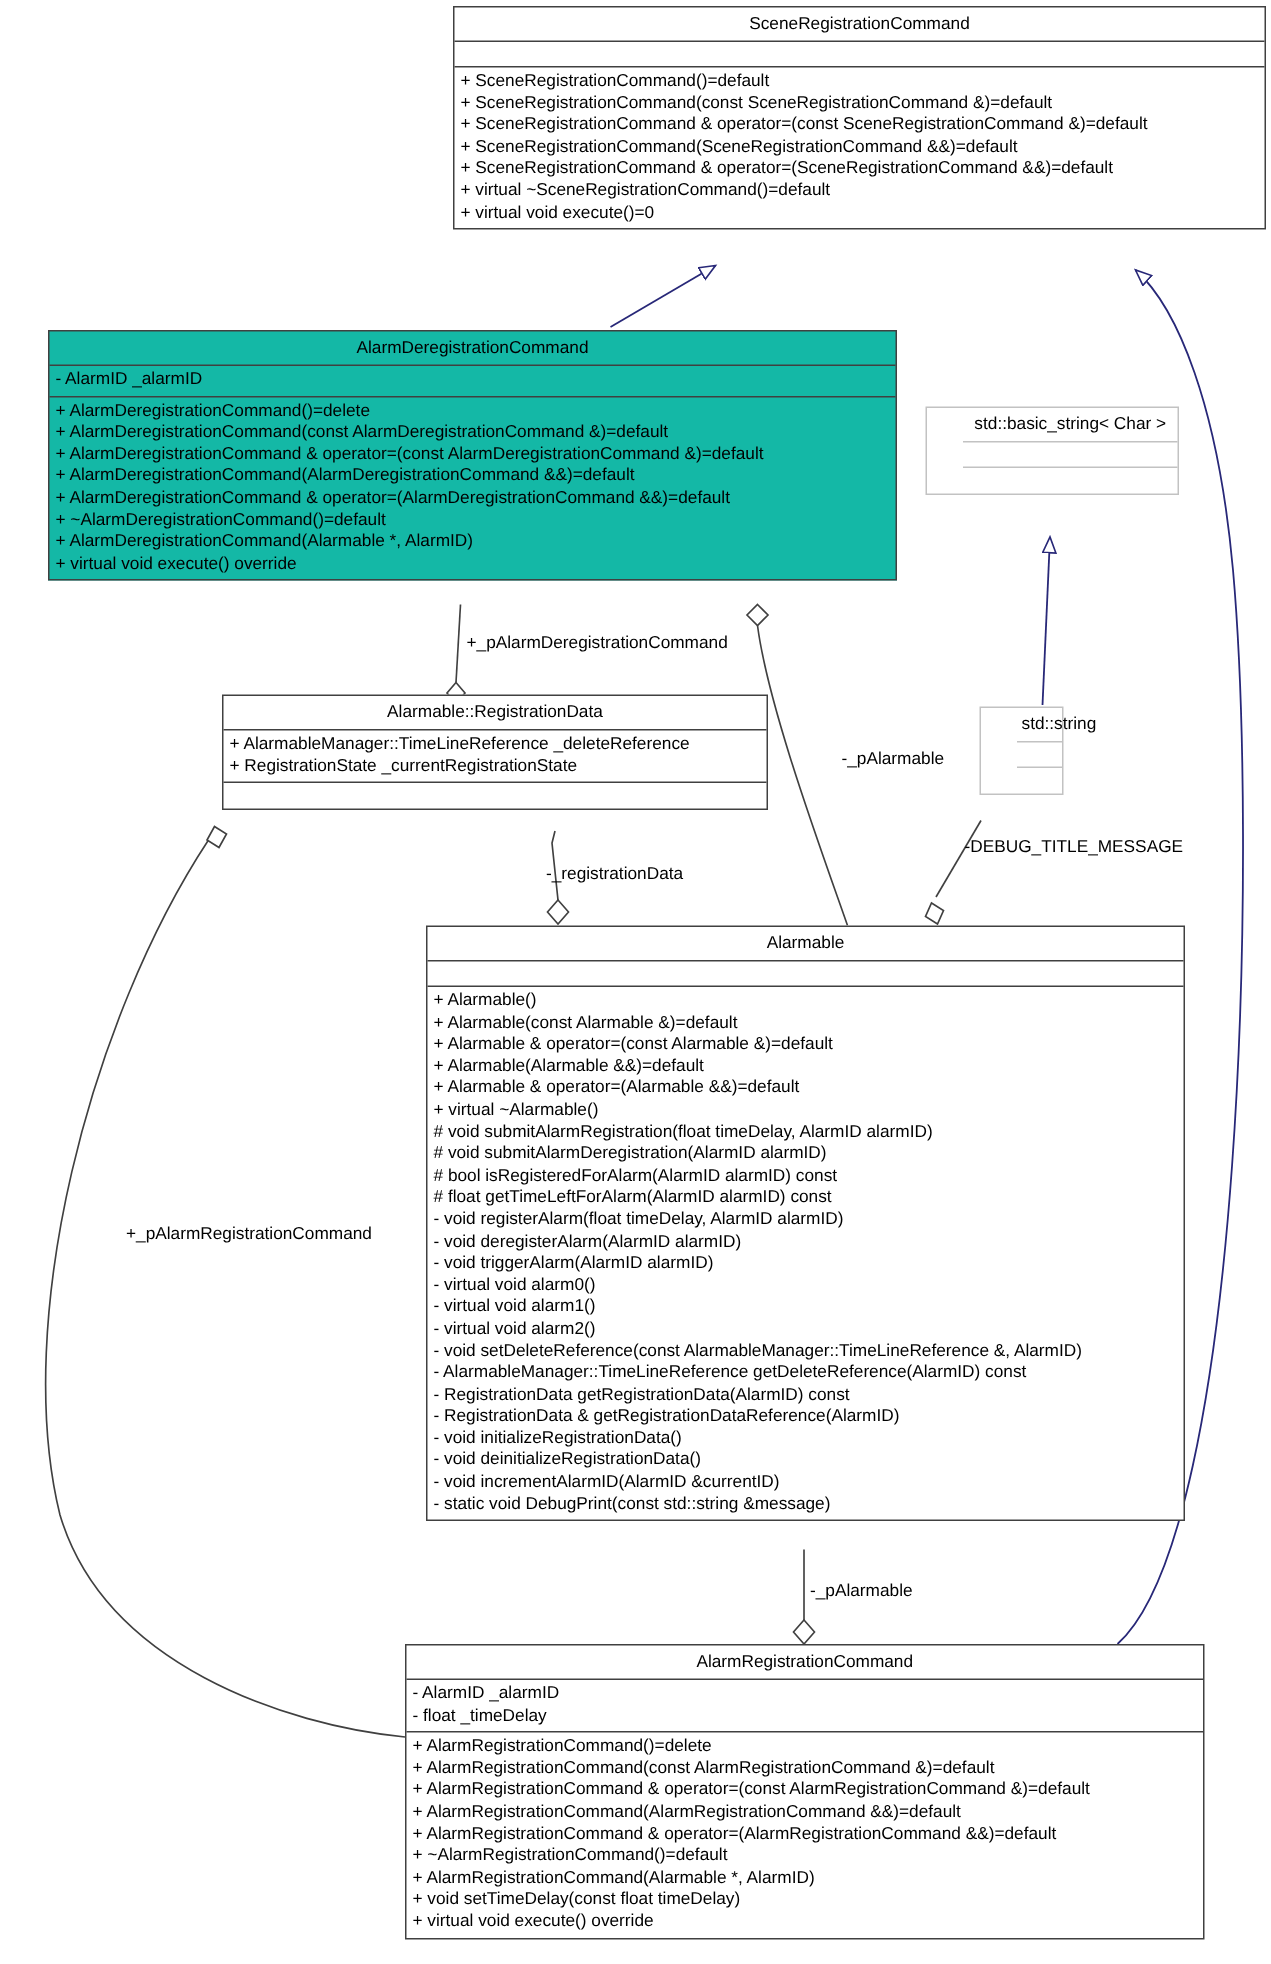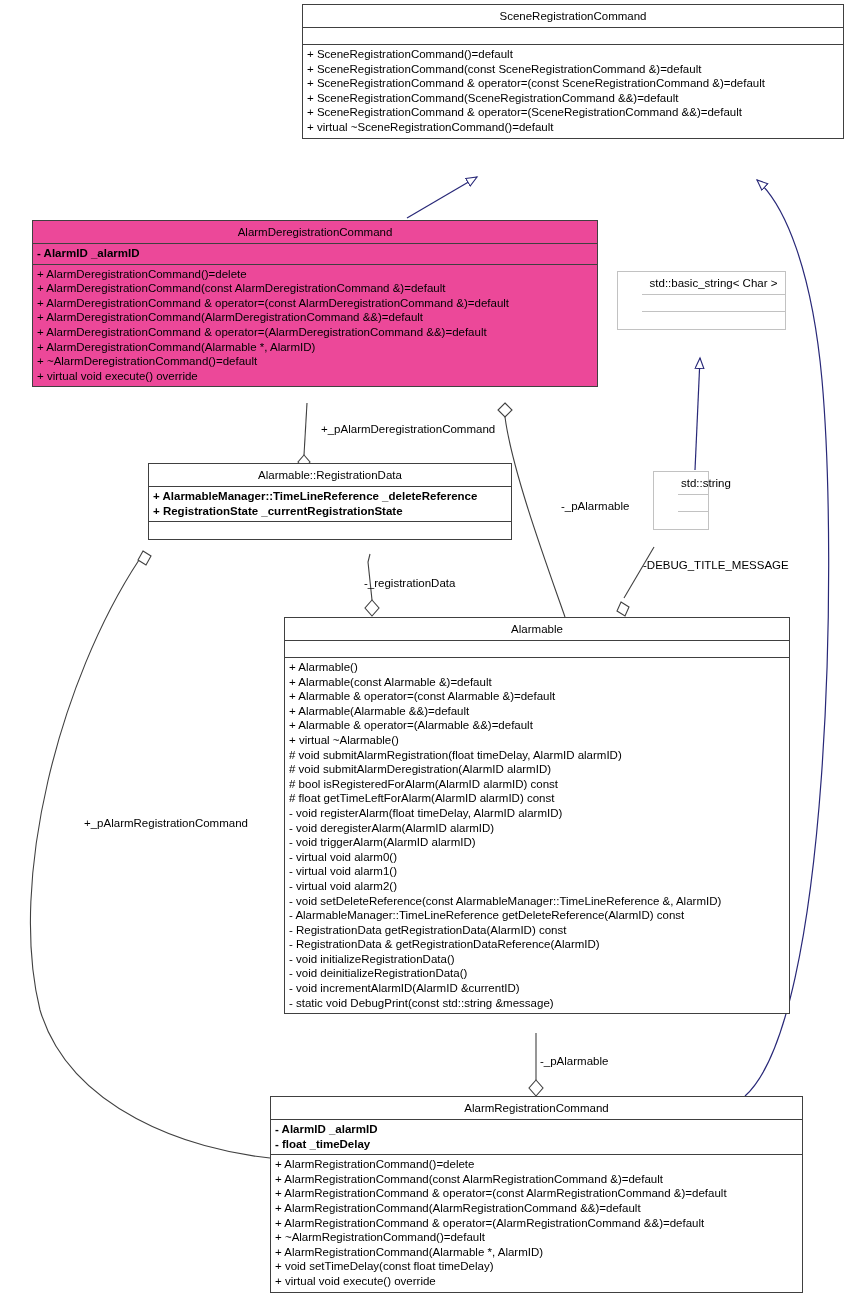--- a/index.html
+++ b/index.html
@@ -25,21 +25,21 @@
     pointer-events: none;
   }
   
   .node {
     position: absolute;
     box-sizing: border-box;
     border: 1px solid #404040;
     background: #ffffff;
     z-index: 5;
   }
-  .node.filled { background: #ec4899; }
+  .node.filled { background: #14b8a6; }
   .node.light { border: 1px solid #c2c2c2; padding-left: 24px; }
 
   .n-title {
     box-sizing: border-box;
     text-align: center;
     font-size: 11.5px;
     color: #000000;
     line-height: 14px;
     padding: 4px 3px 4px 3px;
     border-bottom: 1px solid #404040;
@@ -48,21 +48,21 @@
   .light .n-title { border-bottom: 1px solid #c2c2c2; }
 
   .n-attrs, .n-ops {
     box-sizing: border-box;
     font-size: 11.5px;
     color: #000000;
     line-height: 14.6px;
     padding: 2px 4px 3px 4px;
     white-space: nowrap;
   }
-  .n-attrs { border-bottom: 1px solid #404040; font-weight: bold; }
+  .n-attrs { border-bottom: 1px solid #404040; }
   .light .n-attrs { border-bottom: 1px solid #c2c2c2; }
   .n-attrs.empty, .n-ops.empty { min-height: 17px; }
   .row { white-space: nowrap; }
 
   
   .elabel {
     position: absolute;
     font-size: 11.5px;
     color: #000000;
     white-space: nowrap;
@@ -128,36 +128,37 @@
   <div class="node" style="left:302px; top:4px; width:542px;">
     <div class="n-title">SceneRegistrationCommand</div>
     <div class="n-attrs empty"></div>
     <div class="n-ops">
       <div class="row">+ SceneRegistrationCommand()=default</div>
       <div class="row">+ SceneRegistrationCommand(const SceneRegistrationCommand &amp;)=default</div>
       <div class="row">+ SceneRegistrationCommand &amp; operator=(const SceneRegistrationCommand &amp;)=default</div>
       <div class="row">+ SceneRegistrationCommand(SceneRegistrationCommand &amp;&amp;)=default</div>
       <div class="row">+ SceneRegistrationCommand &amp; operator=(SceneRegistrationCommand &amp;&amp;)=default</div>
       <div class="row">+ virtual ~SceneRegistrationCommand()=default</div>
+      <div class="row">+ virtual void execute()=0</div>
     </div>
   </div>
 
   <div class="node filled" style="left:32px; top:220px; width:566px;">
     <div class="n-title">AlarmDeregistrationCommand</div>
     <div class="n-attrs">
       <div class="row">- AlarmID _alarmID</div>
     </div>
     <div class="n-ops">
       <div class="row">+ AlarmDeregistrationCommand()=delete</div>
       <div class="row">+ AlarmDeregistrationCommand(const AlarmDeregistrationCommand &amp;)=default</div>
       <div class="row">+ AlarmDeregistrationCommand &amp; operator=(const AlarmDeregistrationCommand &amp;)=default</div>
       <div class="row">+ AlarmDeregistrationCommand(AlarmDeregistrationCommand &amp;&amp;)=default</div>
       <div class="row">+ AlarmDeregistrationCommand &amp; operator=(AlarmDeregistrationCommand &amp;&amp;)=default</div>
+      <div class="row">+ ~AlarmDeregistrationCommand()=default</div>
       <div class="row">+ AlarmDeregistrationCommand(Alarmable *, AlarmID)</div>
-      <div class="row">+ ~AlarmDeregistrationCommand()=default</div>
       <div class="row">+ virtual void execute() override</div>
     </div>
   </div>
 
   <div class="node light" style="left:617px; top:271px; width:169px;">
     <div class="n-title">std::basic_string&lt; Char &gt;</div>
     <div class="n-attrs empty"></div>
     <div class="n-ops empty"></div>
   </div>
 
@@ -219,21 +220,21 @@
       <div class="row">+ AlarmRegistrationCommand &amp; operator=(const AlarmRegistrationCommand &amp;)=default</div>
       <div class="row">+ AlarmRegistrationCommand(AlarmRegistrationCommand &amp;&amp;)=default</div>
       <div class="row">+ AlarmRegistrationCommand &amp; operator=(AlarmRegistrationCommand &amp;&amp;)=default</div>
       <div class="row">+ ~AlarmRegistrationCommand()=default</div>
       <div class="row">+ AlarmRegistrationCommand(Alarmable *, AlarmID)</div>
       <div class="row">+ void setTimeDelay(const float timeDelay)</div>
       <div class="row">+ virtual void execute() override</div>
     </div>
   </div>
 
-  <div class="elabel" style="left:311px; top:423px;margin-left:10px;">+_pAlarmDeregistrationCommand</div>
+  <div class="elabel" style="left:311px; top:423px;">+_pAlarmDeregistrationCommand</div>
 
   <div class="elabel" style="left:561px; top:500px;">-_pAlarmable</div>
 
   <div class="elabel" style="left:364px; top:577px;">-_registrationData</div>
 
   <div class="elabel" style="left:643px; top:559px;">-DEBUG_TITLE_MESSAGE</div>
 
   <div class="elabel" style="left:84px; top:817px;">+_pAlarmRegistrationCommand</div>
 
   <div class="elabel" style="left:540px; top:1055px;">-_pAlarmable</div>

